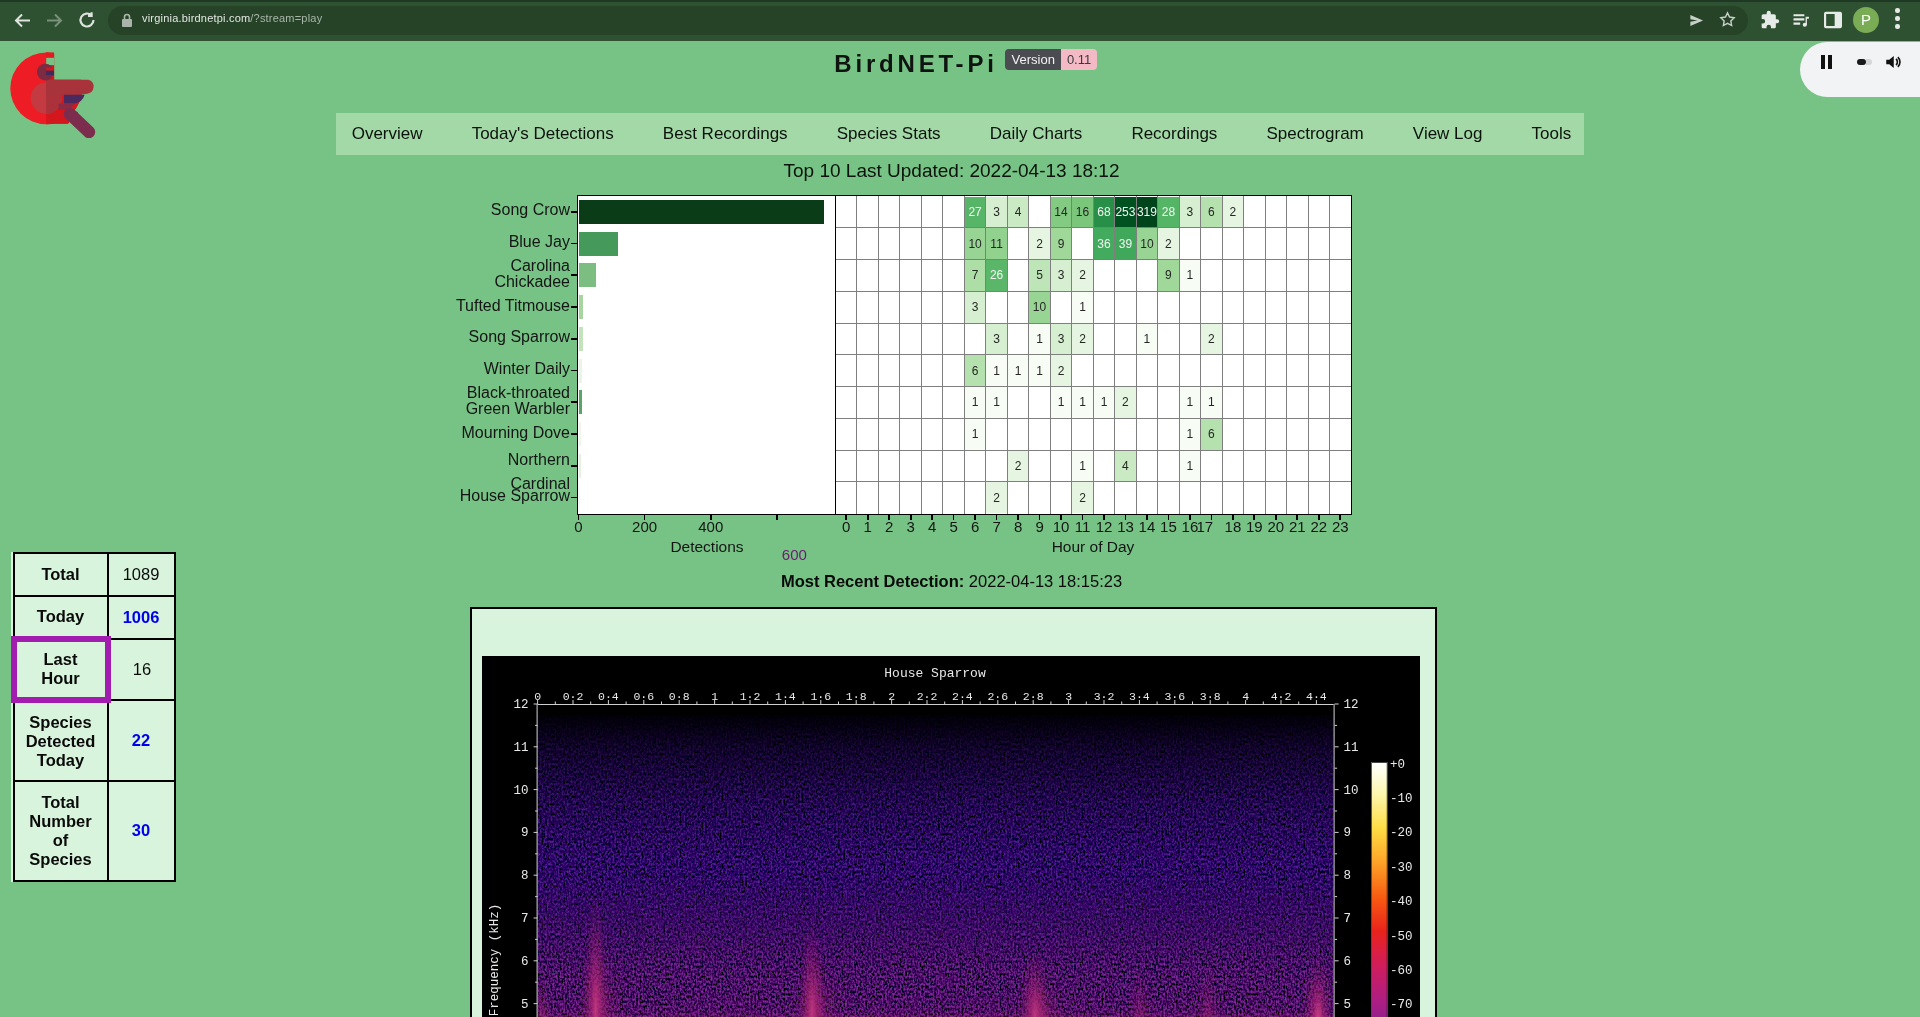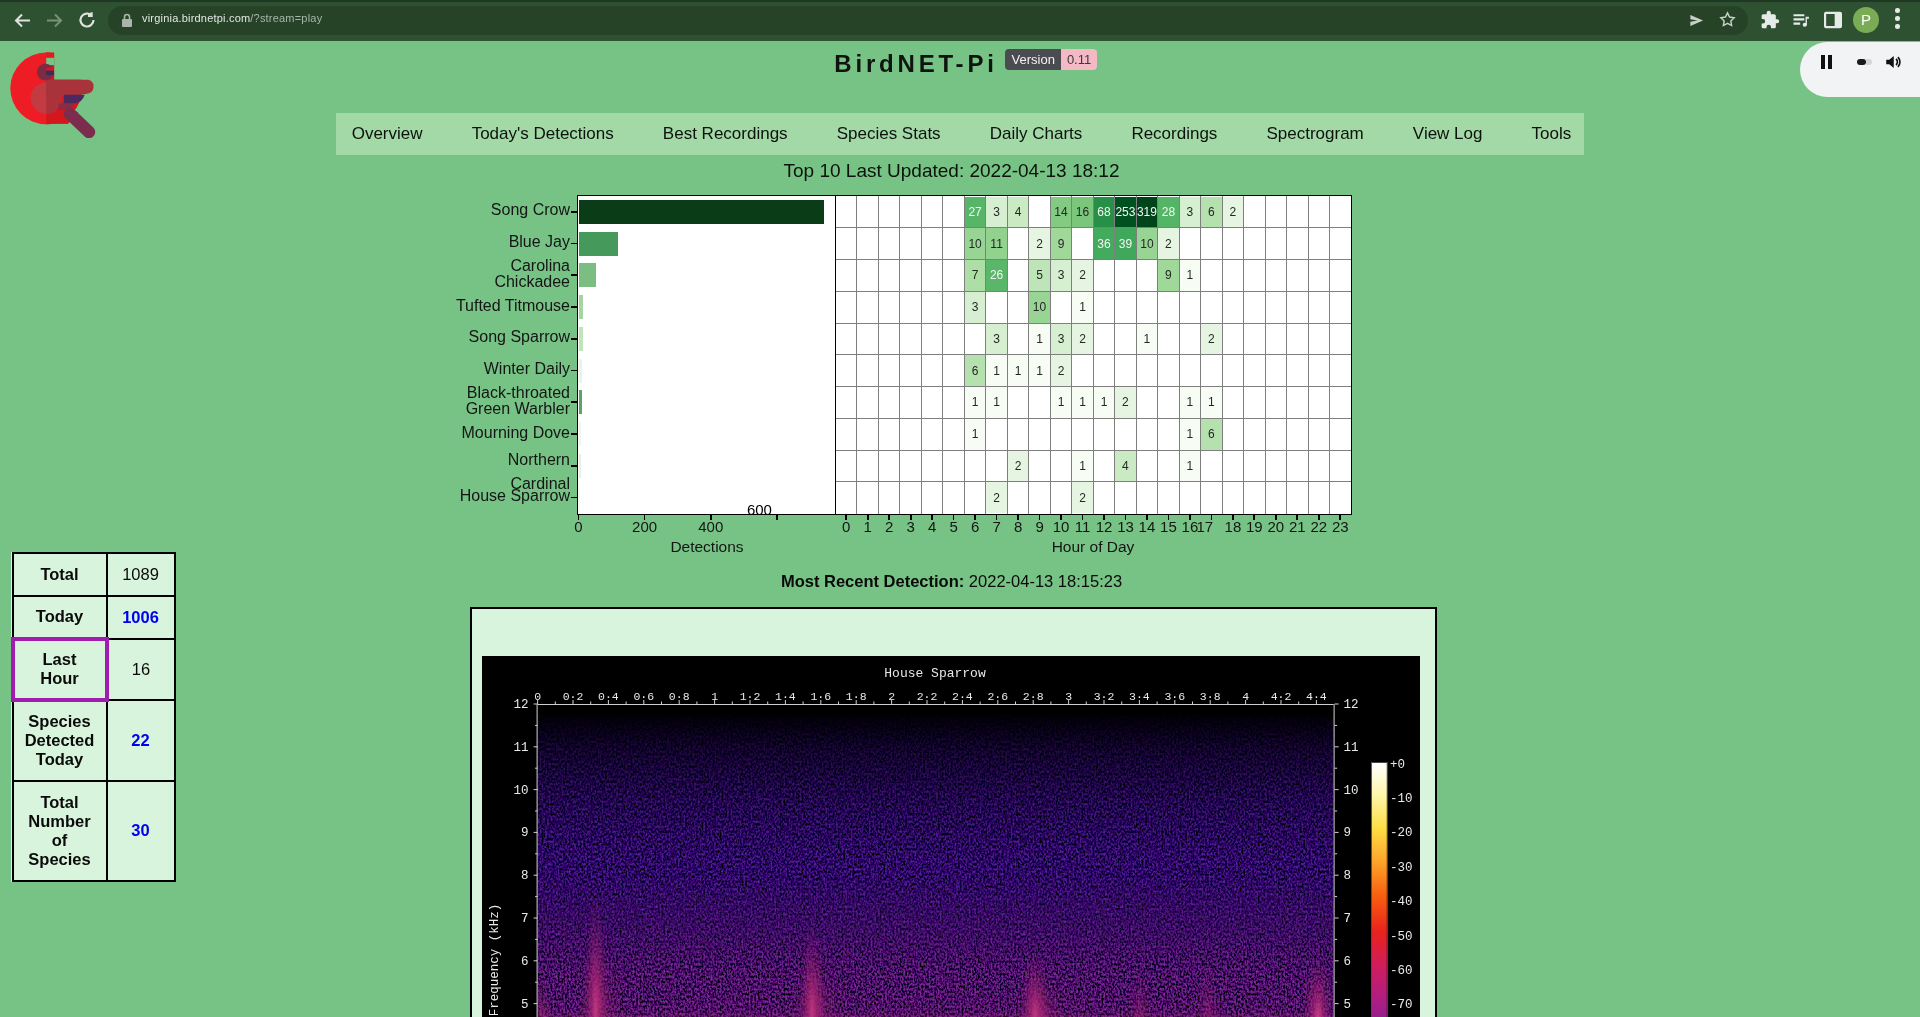--- a/index.html
+++ b/index.html
@@ -163,21 +163,21 @@
 <div class="abs" style="left:578.5px;top:485.6px;width:1.3px;height:24px;background:#f5fbf2"></div>
 <div class="abs" style="left:300px;top:488.1px;width:270px;height:16px;text-align:right;font-size:16px;line-height:16px;color:#151515">House Sparrow</div>
 <div class="abs" style="left:570.5px;top:496.6px;width:7px;height:1.8px;background:#000"></div>
 <div class="abs" style="left:577.5px;top:514.0px;width:1.8px;height:6px;background:#000"></div>
 <div class="abs" style="left:548.5px;top:518.2px;width:60px;text-align:center;font-size:15px;color:#151515">0</div>
 <div class="abs" style="left:643.6px;top:514.0px;width:1.8px;height:6px;background:#000"></div>
 <div class="abs" style="left:614.6px;top:518.2px;width:60px;text-align:center;font-size:15px;color:#151515">200</div>
 <div class="abs" style="left:709.8px;top:514.0px;width:1.8px;height:6px;background:#000"></div>
 <div class="abs" style="left:680.8px;top:518.2px;width:60px;text-align:center;font-size:15px;color:#151515">400</div>
 <div class="abs" style="left:775.9px;top:514.0px;width:1.8px;height:6px;background:#000"></div>
-<div class="abs" style="left:746.9px;top:501px;width:60px;text-align:left;font-size:15px;color:#000000">600</div>
+<div class="abs" style="left:746.9px;top:546px;width:60px;text-align:right;font-size:15px;color:#701a75">600</div>
 <div class="abs" style="left:577px;top:538px;width:260px;text-align:center;font-size:15.5px;color:#151515">Detections</div>
 <div class="abs" style="left:856.48px;top:196.0px;width:1px;height:317.5px;background:#7f7f7f"></div>
 <div class="abs" style="left:877.96px;top:196.0px;width:1px;height:317.5px;background:#7f7f7f"></div>
 <div class="abs" style="left:899.44px;top:196.0px;width:1px;height:317.5px;background:#7f7f7f"></div>
 <div class="abs" style="left:920.92px;top:196.0px;width:1px;height:317.5px;background:#7f7f7f"></div>
 <div class="abs" style="left:942.40px;top:196.0px;width:1px;height:317.5px;background:#7f7f7f"></div>
 <div class="abs" style="left:963.88px;top:196.0px;width:1px;height:317.5px;background:#7f7f7f"></div>
 <div class="abs" style="left:985.35px;top:196.0px;width:1px;height:317.5px;background:#7f7f7f"></div>
 <div class="abs" style="left:1006.83px;top:196.0px;width:1px;height:317.5px;background:#7f7f7f"></div>
 <div class="abs" style="left:1028.31px;top:196.0px;width:1px;height:317.5px;background:#7f7f7f"></div>
@@ -315,21 +315,21 @@
 <tbody>
       <tr>
         <td style="border:2px solid #000;width:94px;height:43px;font-weight:bold">Total</td>
         <td style="border:2px solid #000">1089</td>
       </tr>
 <tr>
         <td style="border:2px solid #000;height:43px;font-weight:bold">Today</td>
         <td style="border:2px solid #000;color:#0000ee;font-weight:bold">1006</td>
       </tr>
 <tr>
-        <td style="border:4px solid #a21caf;height:61px;font-weight:bold">Last<br>Hour</td>
+        <td style="border:6px solid #a21caf;height:61px;font-weight:bold">Last<br>Hour</td>
         <td style="border:2px solid #000">16</td>
       </tr>
 <tr>
         <td style="border:2px solid #000;height:81px;font-weight:bold">Species<br>Detected<br>Today</td>
         <td style="border:2px solid #000;color:#0000ee;font-weight:bold">22</td>
       </tr>
 <tr>
         <td style="border:2px solid #000;height:100px;font-weight:bold">Total<br>Number<br>of<br>Species</td>
         <td style="border:2px solid #000;color:#0000ee;font-weight:bold">30</td>
       </tr>

